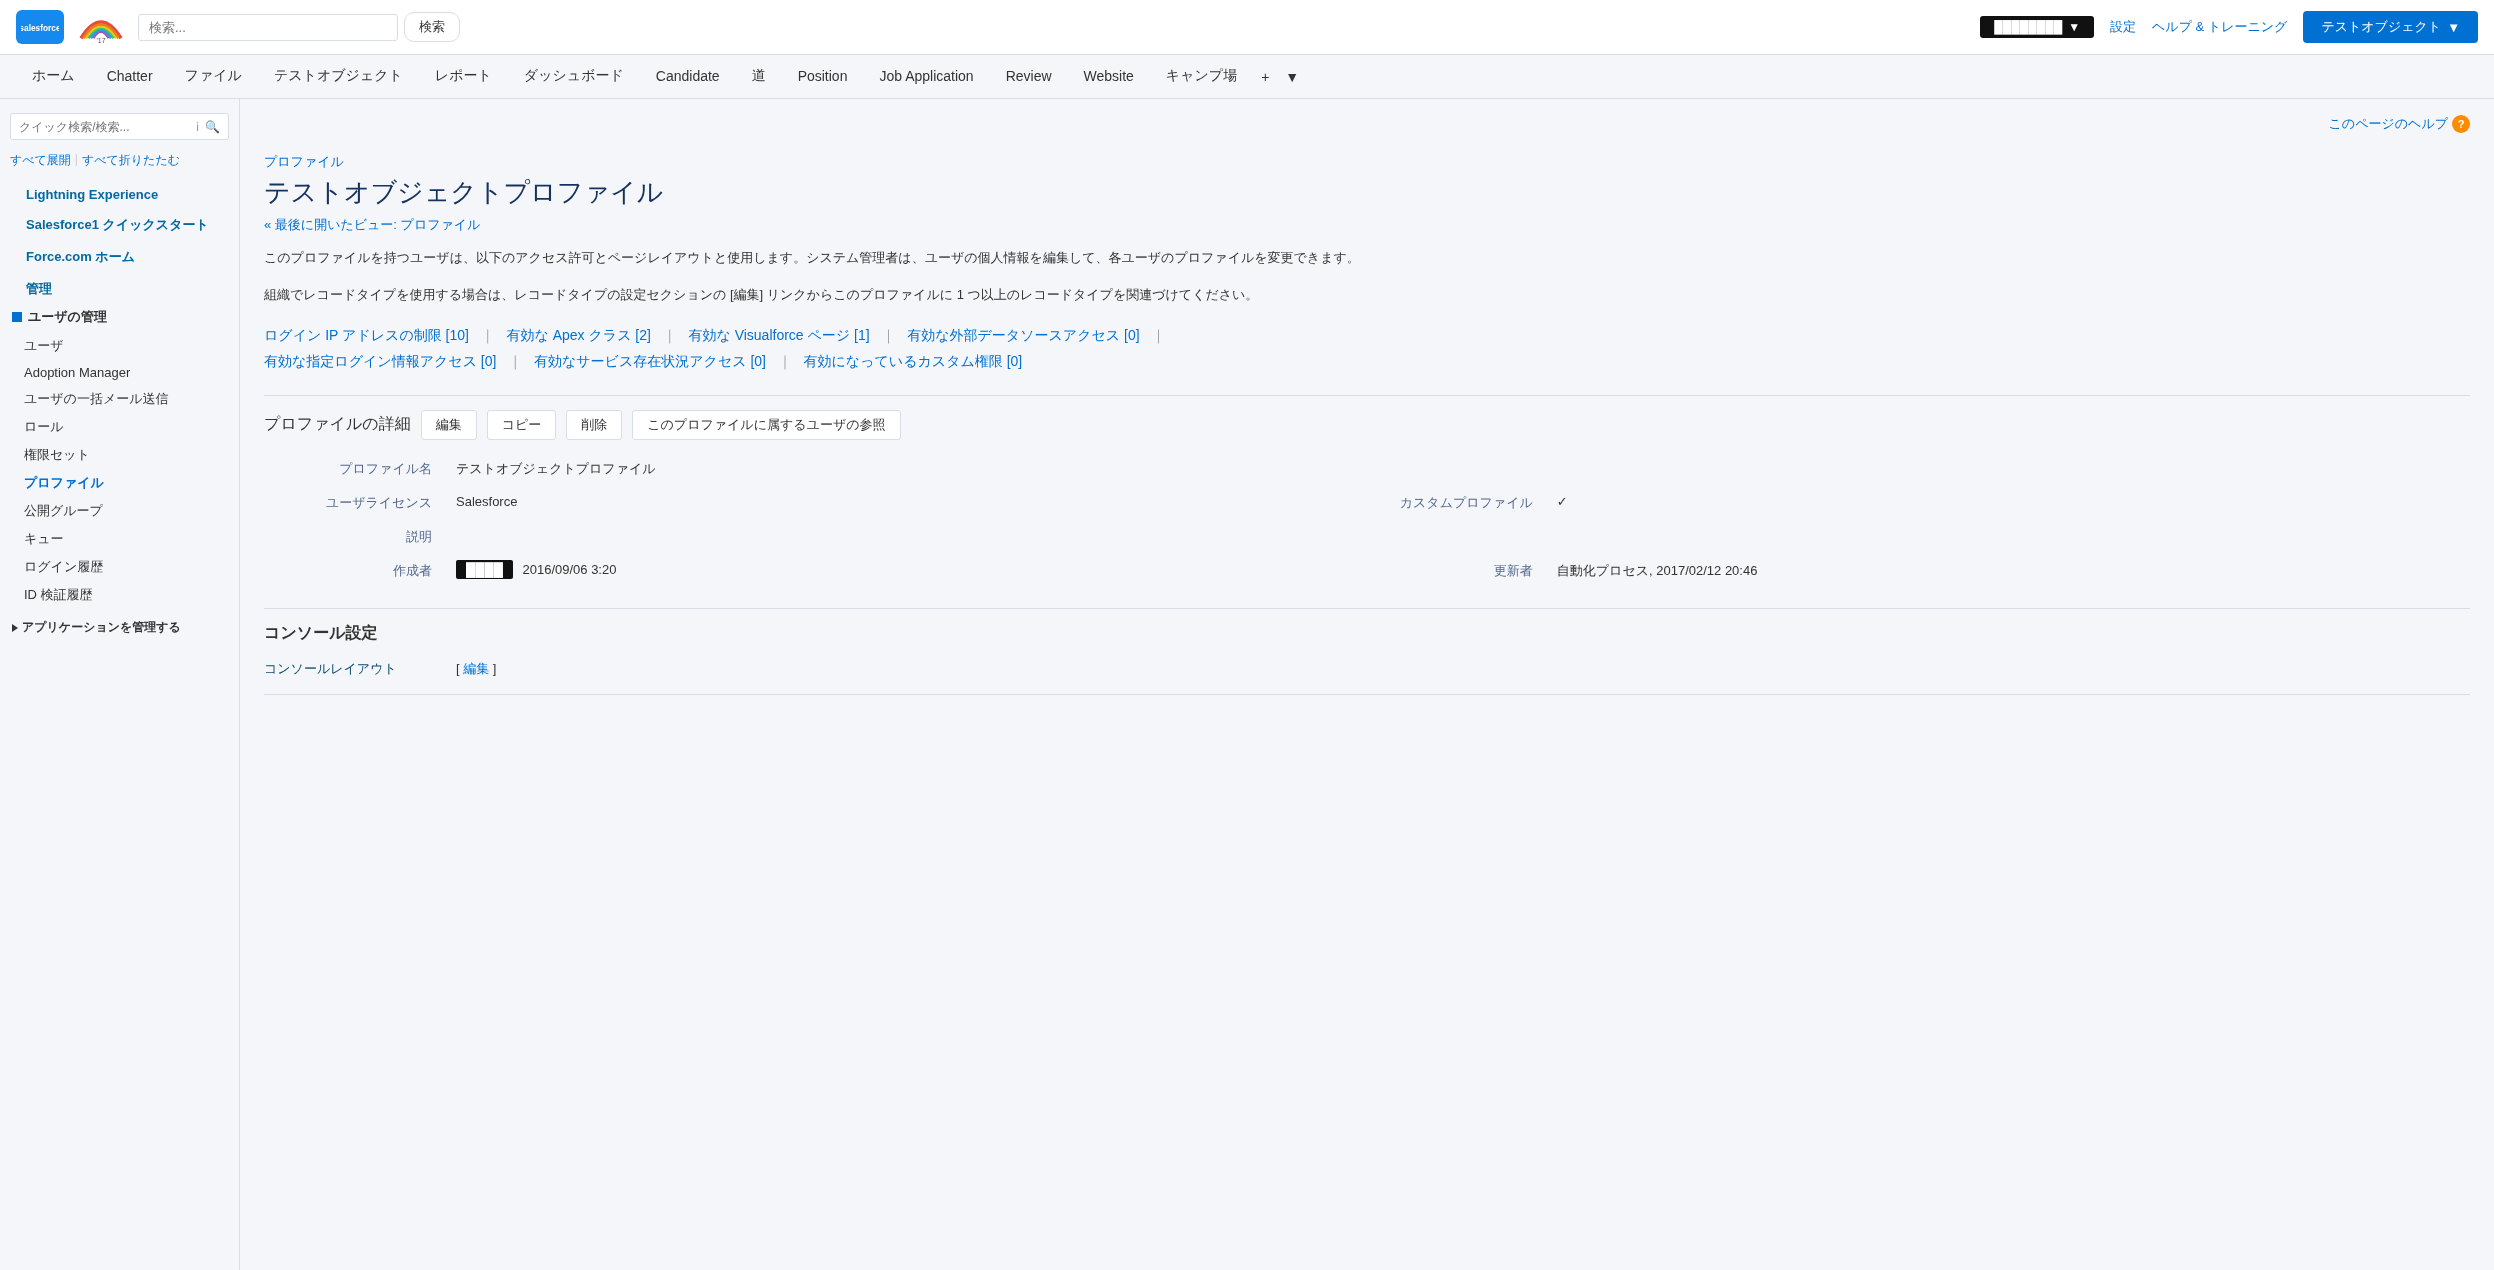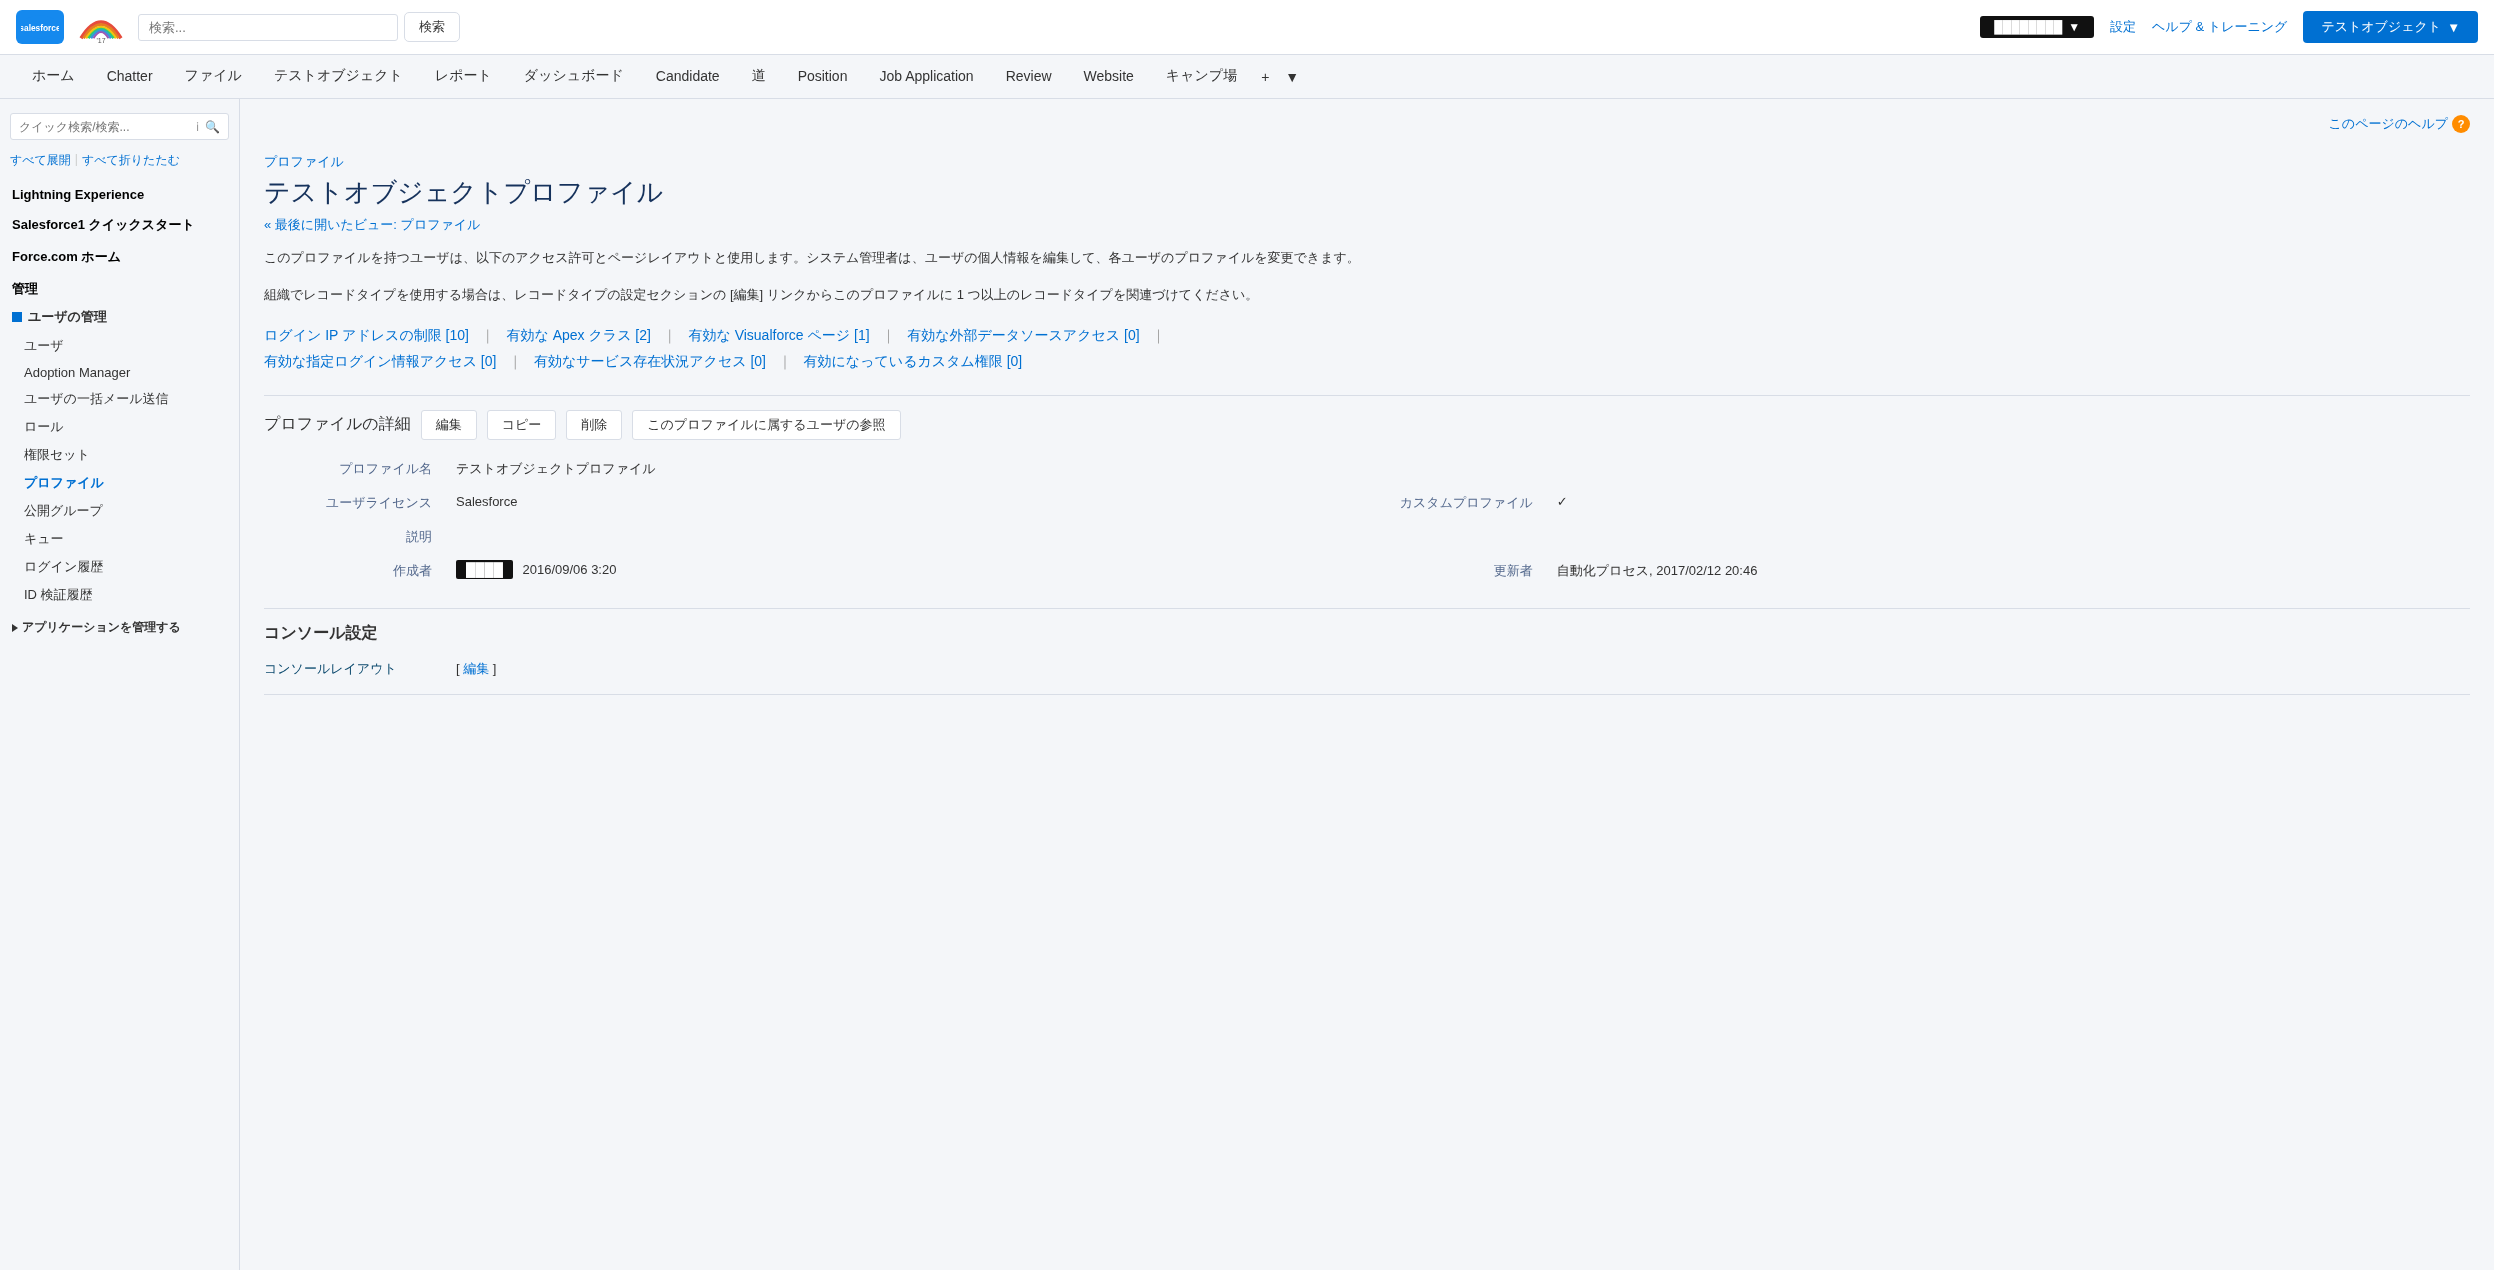--- a/index.html
+++ b/index.html
@@ -29,21 +29,21 @@
       font-size: 10px; color: #666; flex-shrink: 0;
     }
     .search-area {
       display: flex; align-items: center; gap: 6px; flex: 0 0 auto;
     }
     .search-input {
       border: 1px solid #d8dde6; border-radius: 3px;
       padding: 5px 10px; font-size: 13px; width: 260px; color: #666;
     }
     .search-btn {
-      background: #fff; border: 1px solid #d8dde6; border-radius: 5px;
+      background: #fff; border: 1px solid #d8dde6; border-radius: 10px;
       padding: 5px 14px; font-size: 13px; cursor: pointer; color: #333;
     }
     .header-right {
       margin-left: auto; display: flex; align-items: center; gap: 16px;
     }
     .user-pill {
       background: #111; color: #fff; padding: 4px 14px; border-radius: 3px;
       font-size: 12px; display: flex; align-items: center; gap: 6px;
     }
     .header-link {
@@ -95,21 +95,21 @@
     }
     .sidebar-search input {
       border: none; outline: none; font-size: 12px; color: #666; width: 100%;
     }
     .sidebar-actions {
       display: flex; gap: 4px; padding: 4px 10px 8px;
       font-size: 12px; color: #0070d2;
     }
     .sidebar-actions span { cursor: pointer; }
     .sidebar-section-title {
-      padding: 10px 12px 4px; font-size: 13px; font-weight: bold; color: #000000;
+      padding: 10px 26px 4px; font-size: 13px; font-weight: bold; color: #0369a1;
     }
     .sidebar-item {
       padding: 5px 28px; font-size: 13px; color: #333; cursor: pointer;
     }
     .sidebar-item.active { color: #0070d2; font-weight: bold; }
     .sidebar-item.sub { padding-left: 24px; color: #333; font-size: 13px; }
     .sidebar-item.sub.active { color: #0070d2; }
     .sidebar-group-title {
       padding: 10px 12px 4px; font-size: 12px; font-weight: bold; color: #333;
       display: flex; align-items: center; gap: 4px; cursor: pointer;

